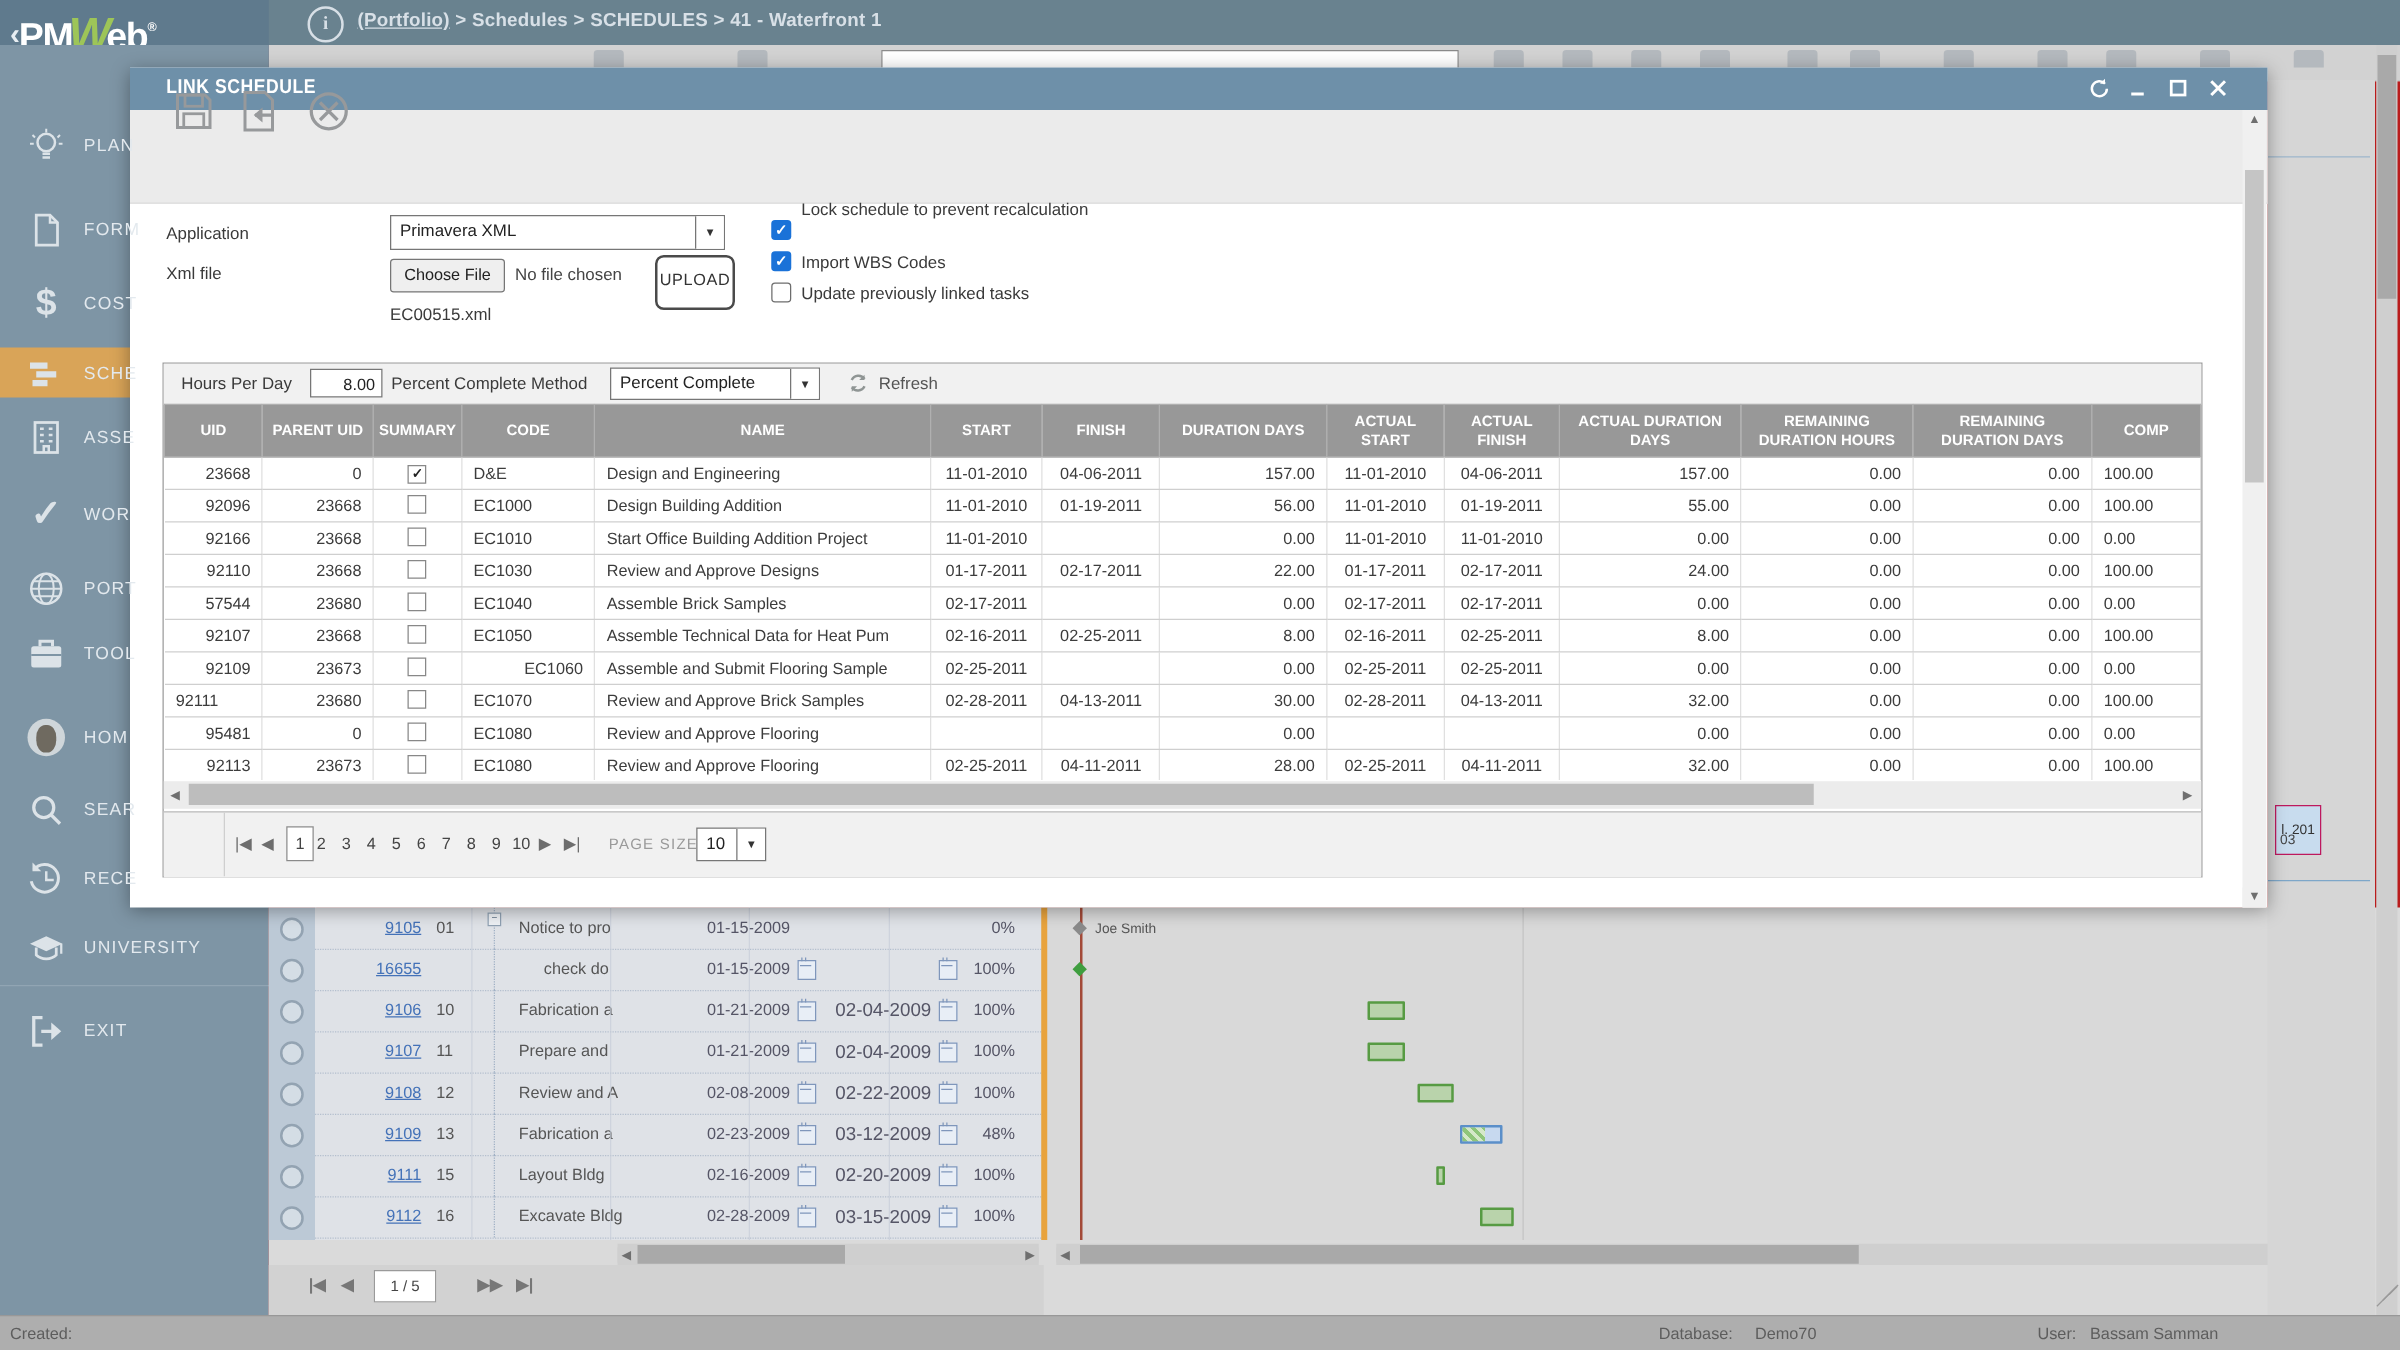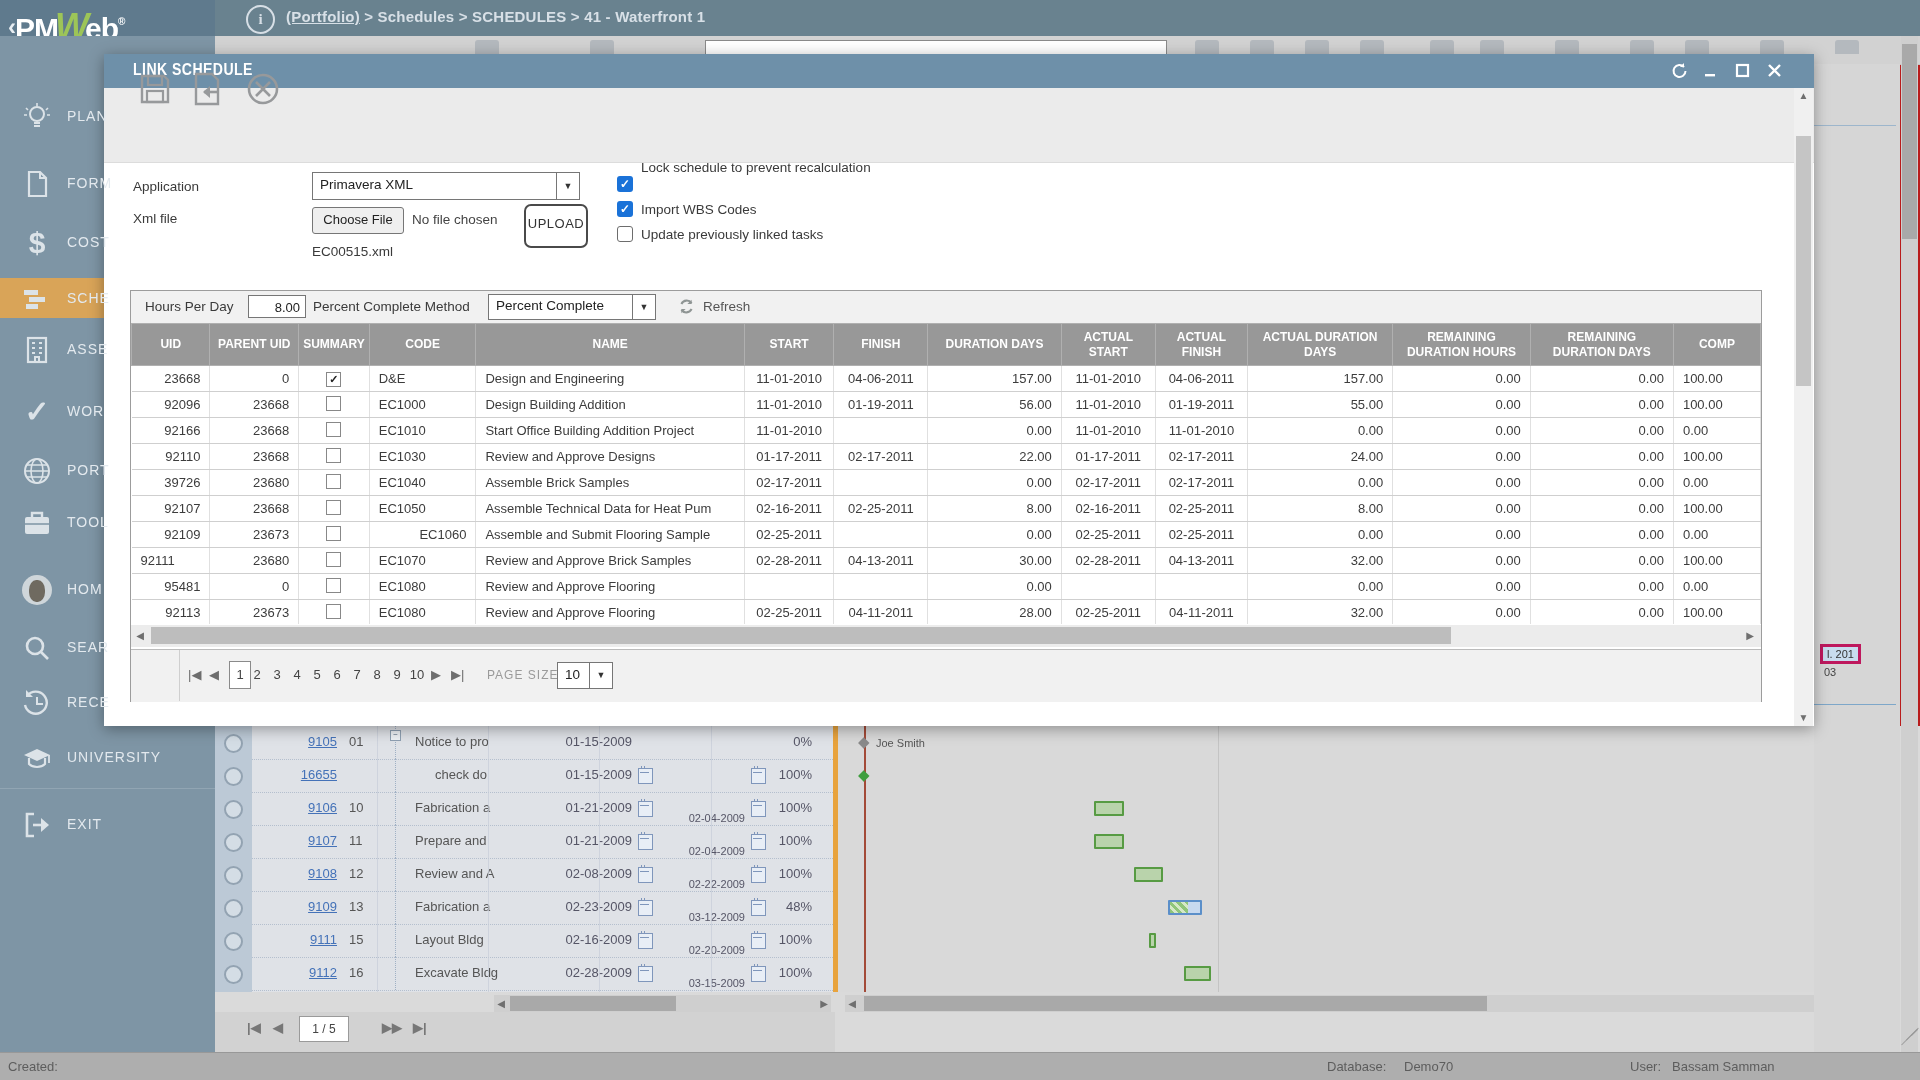--- a/index.html
+++ b/index.html
@@ -39,21 +39,21 @@
   #iconcol{left:0px;top:0px;width:37px;height:266px;background:#bcc9d6;border-right:1px solid #a9b6c2;}
   .rowcirc{position:absolute;left:9px;width:15px;height:15px;border:2px solid #93a3b2;border-radius:50%;background:#d4dde5;}
   #leftgrid{left:37px;top:0;width:581px;height:266px;background:#dfe2e7;}
   .bgrow{position:absolute;left:0;width:581px;height:33px;border-bottom:1px dotted #b4bfce;}
   .bgrow .id{position:absolute;left:0px;top:8px;width:85px;text-align:right;font-size:13px;color:#4472b8;text-decoration:underline;}
   .bgrow .num{position:absolute;left:97px;top:8px;font-size:13px;color:#555;}
   .bgrow .tree{position:absolute;left:143px;top:0px;width:12px;height:33px;border-left:1px dotted #9fb0c4;}
   .bgrow .node{position:absolute;left:138px;top:4px;width:9px;height:9px;border:1px solid #8fa0b2;background:#eef1f5;font-size:8px;line-height:8px;text-align:center;color:#55687e;}
   .bgrow .nm{position:absolute;left:163px;top:8px;font-size:13px;color:#555;white-space:nowrap;overflow:hidden;width:120px;}
   .bgrow .d1{position:absolute;left:292px;top:8px;width:88px;text-align:right;font-size:13px;color:#556;}
-  .bgrow .d2{position:absolute;left:405px;top:8px;width:88px;text-align:right;font-size:11px;color:#556;margin-top:12px;}
+  .bgrow .d2{position:absolute;left:405px;top:8px;width:88px;text-align:right;font-size:15px;color:#556;}
   .bgrow .pct{position:absolute;left:505px;top:8px;width:55px;text-align:right;font-size:13px;color:#556;}
   .cal{position:absolute;top:9px;width:13px;height:14px;border:1px solid #7f96bb;background:#e8eef6;}
   .cal::before{content:"";position:absolute;left:1px;top:3px;width:9px;height:1px;background:#7f96bb;}
   .cal::after{content:"";position:absolute;left:2px;top:-3px;width:2px;height:3px;border-left:1px solid #7f96bb;border-right:1px solid #7f96bb;}
   .colline{position:absolute;top:0;height:266px;width:1px;background:#c6cdd8;opacity:.7;}
   #splitter{left:618px;top:0;width:5px;height:266px;background:#e8a33d;}
   #gantt{left:623px;top:0;width:1032px;height:266px;background:#d9d9d9;}
   .gline{position:absolute;top:0;height:266px;width:1px;}
   #redline{position:absolute;left:26px;top:0;width:2px;height:266px;background:#a34a38;}
   .gbar{position:absolute;height:15px;background:#b9d3ab;border:2px solid #579b43;border-radius:1px;box-sizing:border-box;}
@@ -67,21 +67,21 @@
   .sb-thumb{background:#a9a9a9;}
   .sb-btn{color:#6f6f6f;font-size:10px;text-align:center;background:#cfcfcf;}
   #bgpager{left:215px;top:1012px;width:620px;height:40px;background:#d2d2d2;}
   .pgbtn{position:absolute;top:8px;color:#777;font-size:13px;font-weight:bold;}
   #pgbox{position:absolute;left:84px;top:4px;width:48px;height:24px;background:#fff;border:1px solid #9a9a9a;
      text-align:center;font-size:12px;color:#444;line-height:24px;}
   #grip{left:1896px;top:1018px;width:22px;height:26px;}
   #grip div{position:absolute;background:#9a9a9a;height:1px;transform:rotate(-45deg);}
   
   #rtstrip{left:1814px;top:64px;width:86px;height:988px;background:#d6d6d6;}
-  .tl-cell{position:absolute;background:#c8dcee;border:3px solid #be185d;font-size:11px;color:#333;padding:1px 4px;}
+  .tl-cell{position:absolute;background:#c8dcee;border:1px solid #be185d;font-size:11px;color:#333;padding:13px 4px;}
   
   #footer{left:0;top:1052px;width:1920px;height:28px;background:#aeaeae;border-top:1px solid #989898;
      font-size:13px;color:#5d5d5d;}
   #footer span{position:absolute;top:6px;}
   
   #modal{left:104px;top:54px;width:1710px;height:672px;background:#fff;box-shadow:0 3px 14px rgba(0,0,0,.35);}
   #mtitlebar{left:0;top:0;width:1710px;height:34px;background:#6e90a9;}
   #mtitle{left:29px;top:7px;color:#fff;font-size:16px;font-weight:bold;letter-spacing:.5px;transform:scaleX(.88);transform-origin:left;}
   .winbtn{position:absolute;top:8px;width:18px;height:18px;color:#fff;}
   #mtoolbar{left:0;top:34px;width:1710px;height:74px;background:#ebebeb;border-bottom:1px solid #dcdcdc;}
@@ -608,21 +608,21 @@
                 <td style="text-align: center;">02-17-2011</td>
                 <td style="text-align: right;">22.00</td>
                 <td style="text-align: center;">01-17-2011</td>
                 <td style="text-align: center;">02-17-2011</td>
                 <td style="text-align: right;">24.00</td>
                 <td style="text-align: right;">0.00</td>
                 <td style="text-align: right;">0.00</td>
                 <td style="text-align: left;">100.00</td>
               </tr>
               <tr>
-                <td style="text-align: right;">39726</td>
+                <td style="text-align: right;">57544</td>
                 <td style="text-align: right;">23680</td>
                 <td style="text-align: center;"><span class="sumbox"></span></td>
                 <td style="text-align: left;">EC1040</td>
                 <td style="text-align: left;">Assemble Brick Samples</td>
                 <td style="text-align: center;">02-17-2011</td>
                 <td style="text-align: center;"></td>
                 <td style="text-align: right;">0.00</td>
                 <td style="text-align: center;">02-17-2011</td>
                 <td style="text-align: center;">02-17-2011</td>
                 <td style="text-align: right;">0.00</td>

